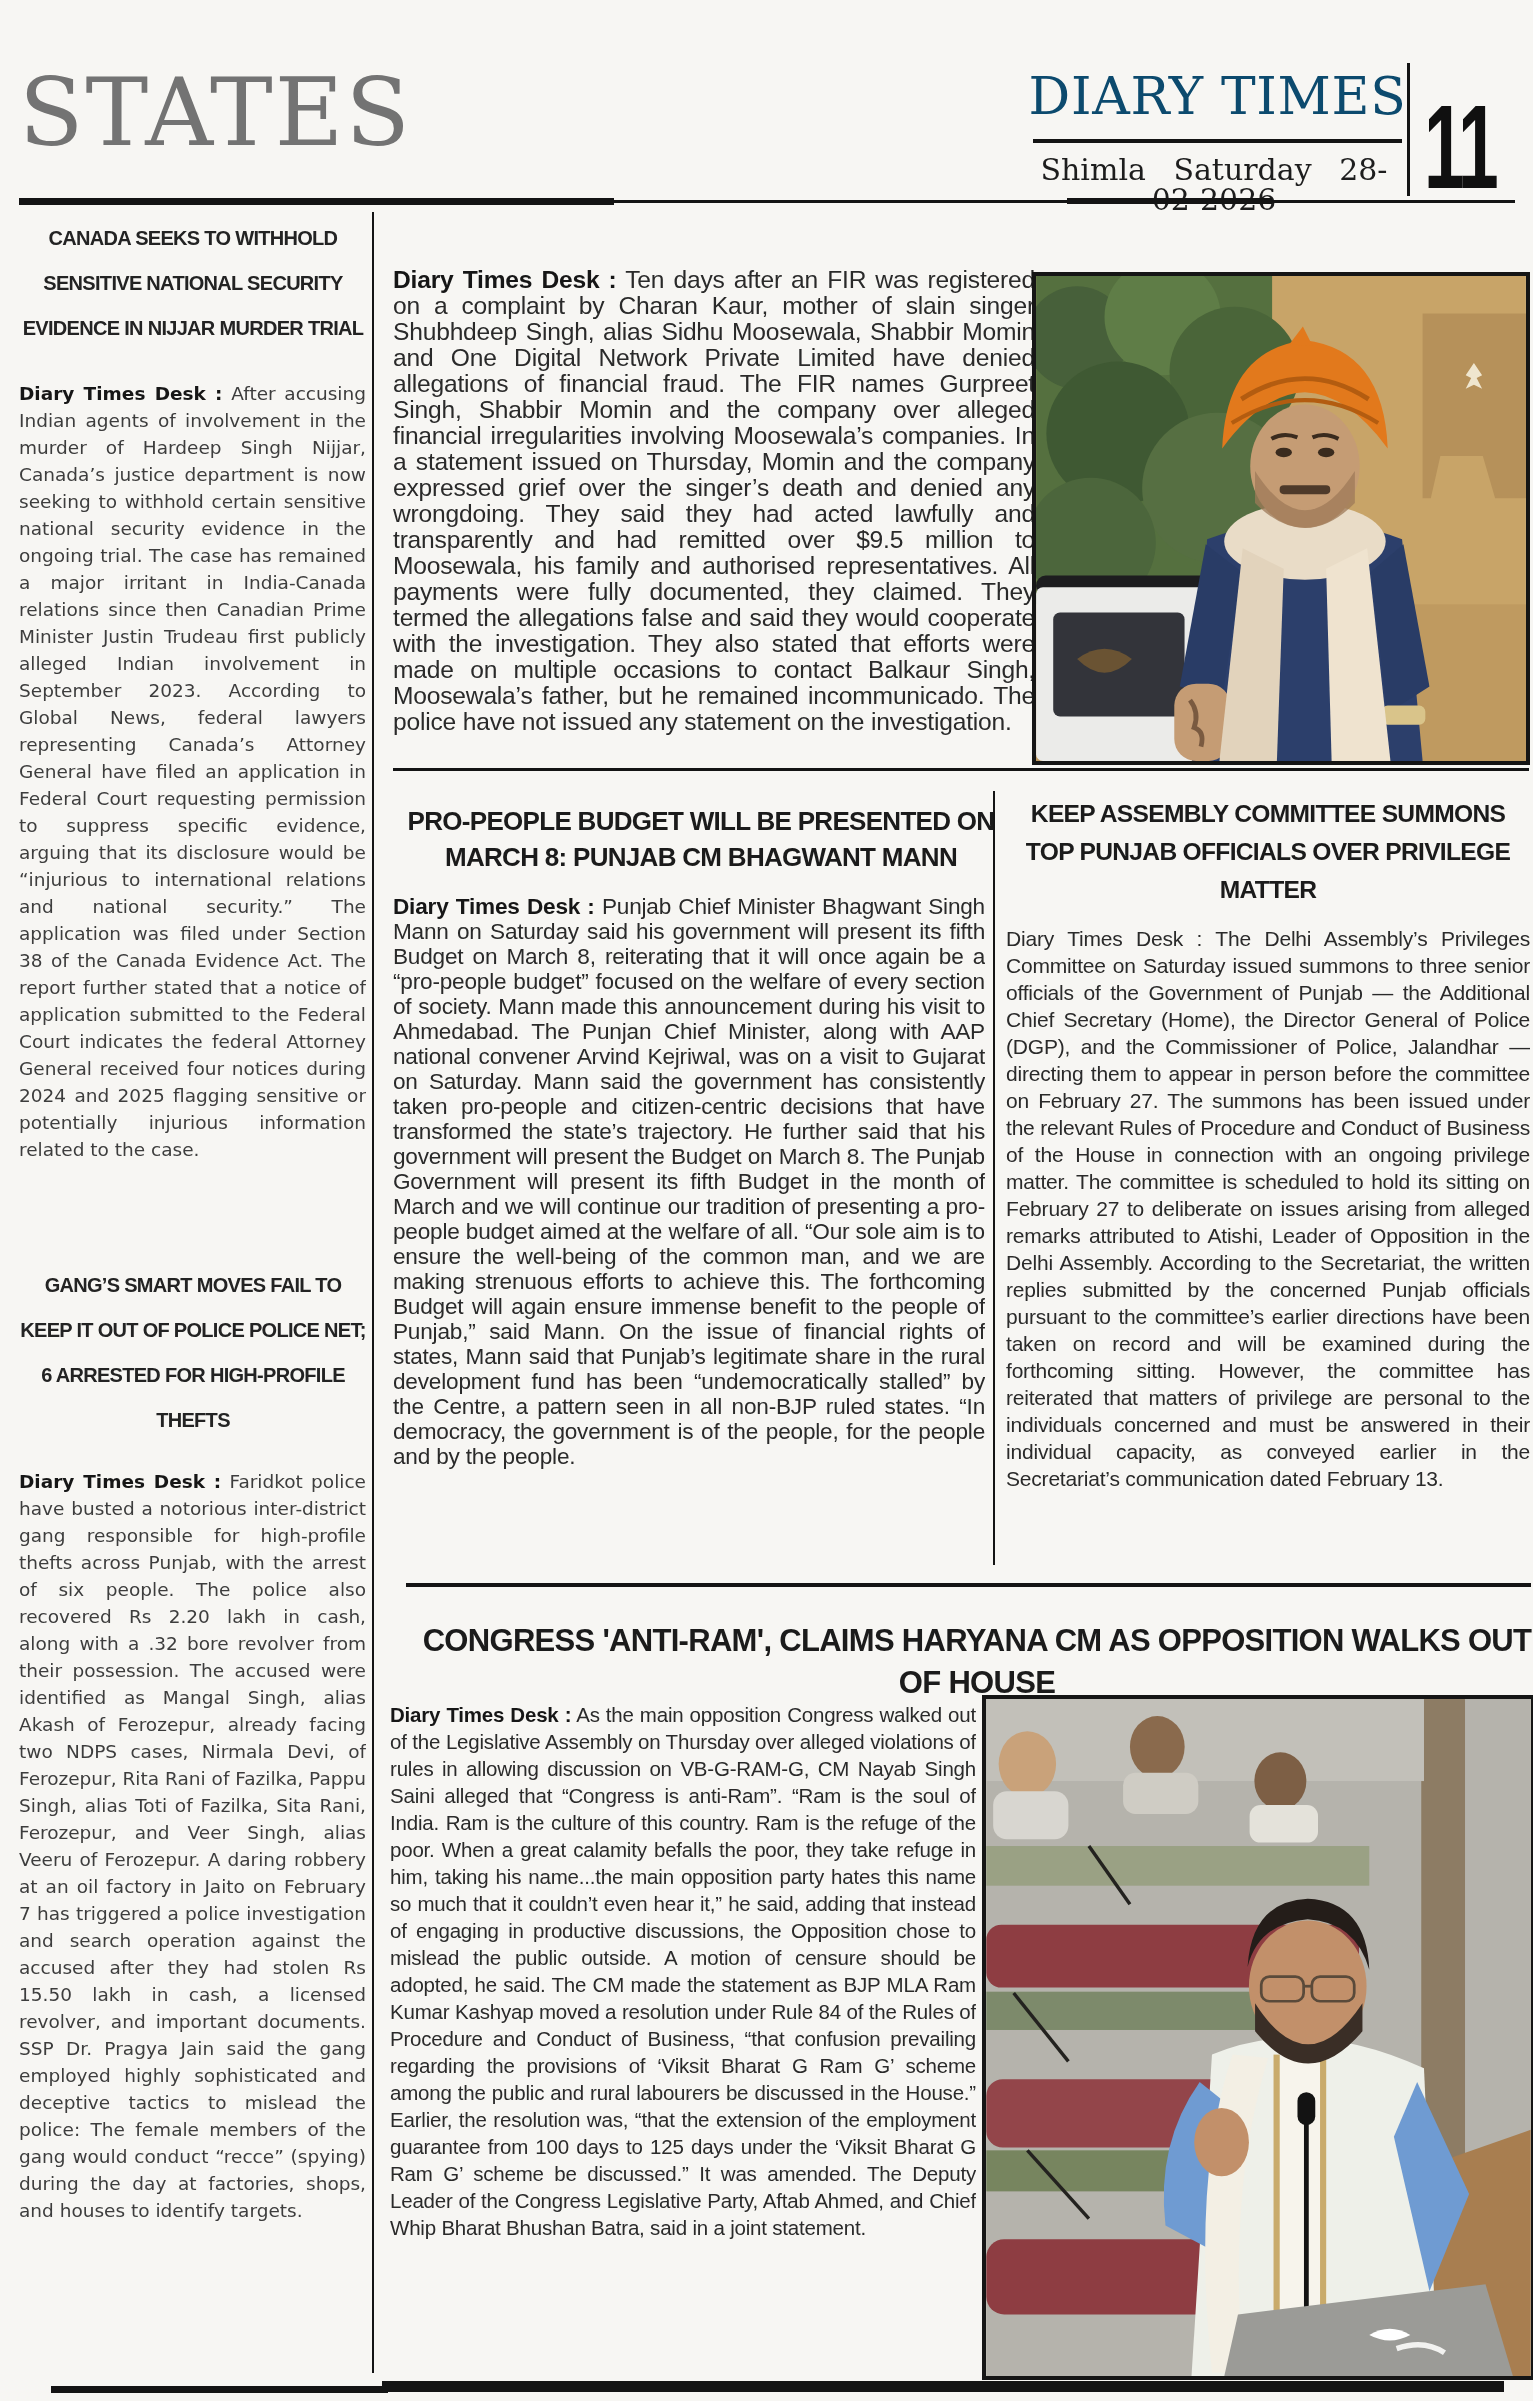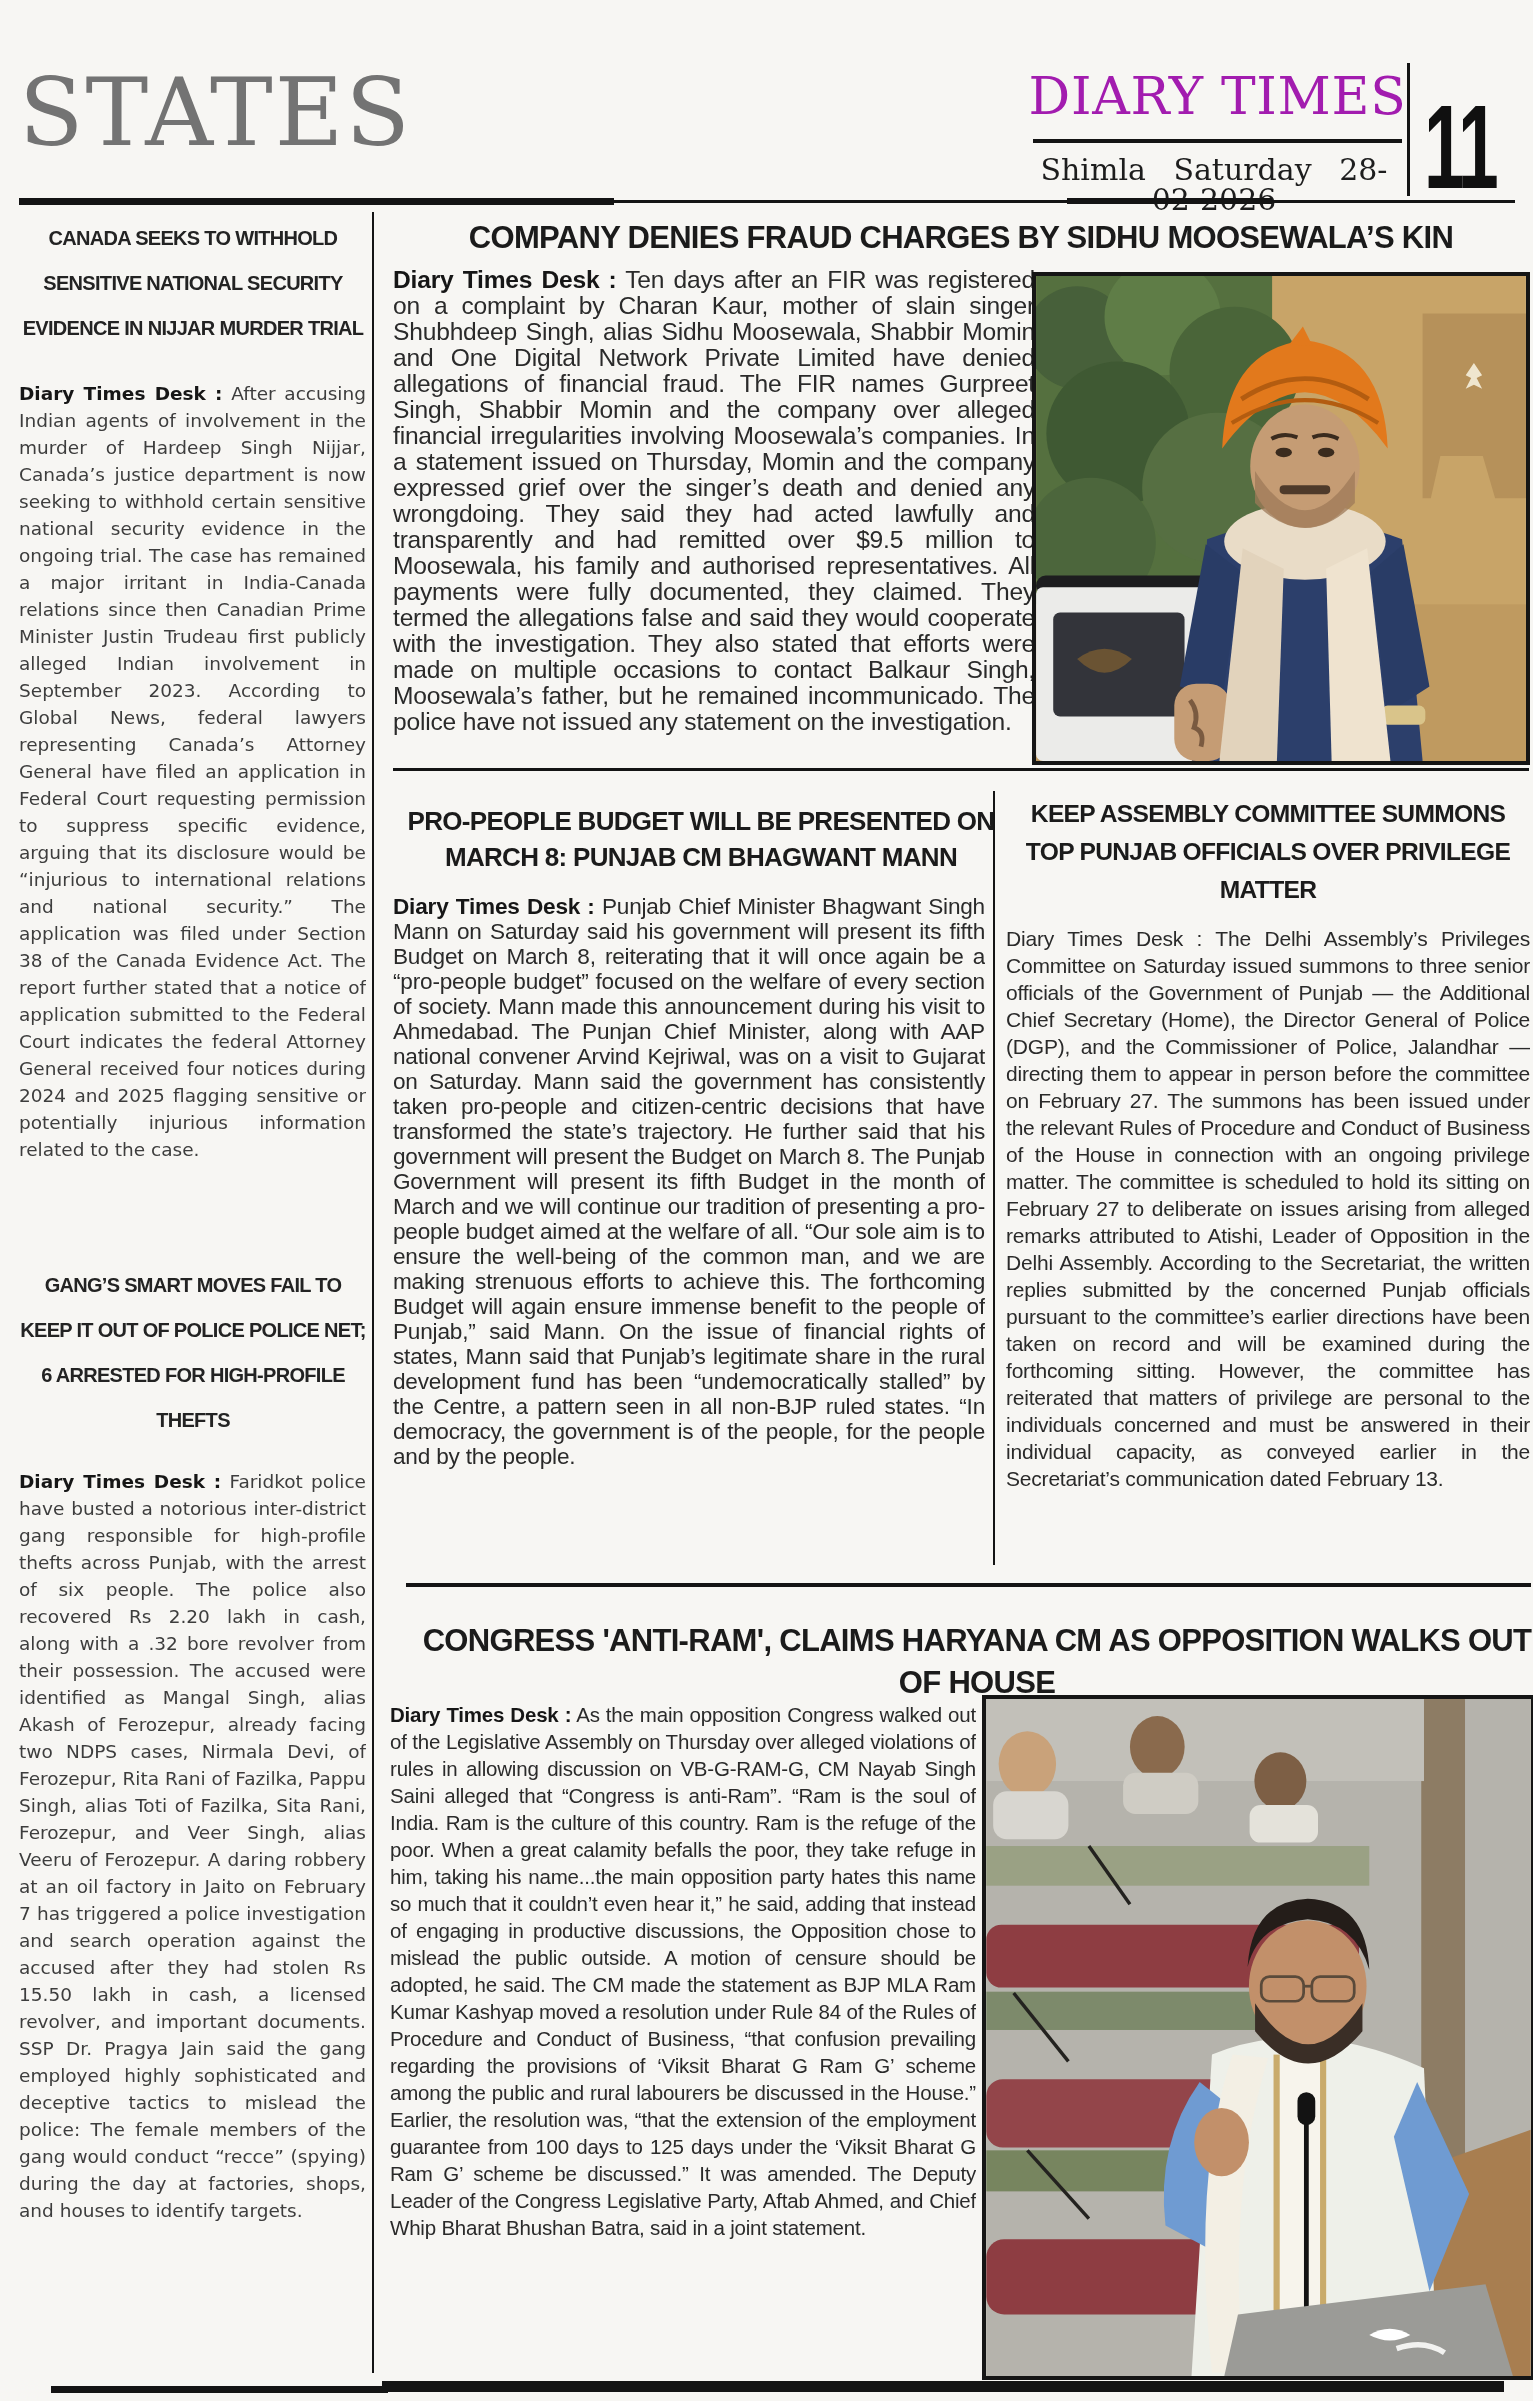--- a/index.html
+++ b/index.html
@@ -10,21 +10,21 @@
   }
   .abs{position:absolute;}
   .rule{background:#141414;}
   
   .section-title{
     font-family:"DejaVu Serif","Liberation Serif",serif;
     font-size:94px;line-height:1;letter-spacing:2.1px;color:#737373;font-weight:400;
   }
   .masthead{
     font-family:"DejaVu Serif","Liberation Serif",serif;
-    font-size:52px;line-height:1;color:#a21caf;text-align:center;letter-spacing:0.7px;
+    font-size:52px;line-height:1;color:#0c4a6e;text-align:center;letter-spacing:0.7px;
   }
   .dateline{
     font-family:"DejaVu Serif","Liberation Serif",serif;
     font-size:30px;line-height:1;color:#1d1d1d;text-align:center;word-spacing:18px;
   }
   .page-number{
     font-family:"Liberation Sans",sans-serif;font-weight:700;
     font-size:118px;line-height:1;color:#101010;
     transform:scaleX(0.62);transform-origin:left top;letter-spacing:-4.1px;
   }
@@ -75,21 +75,20 @@
   <div class="abs" style="left:19px;top:216px;width:348px;">
     <h2 class="hl hl-left" style="margin:0;">CANADA SEEKS TO WITHHOLD SENSITIVE NATIONAL SECURITY EVIDENCE IN NIJJAR MURDER TRIAL</h2>
   </div>
   <p class="abs body-left" style="left:19px;top:380px;width:347px;height:881px;"><span class="byline">Diary Times Desk :</span> <span>After accusing Indian agents of involvement in the murder of Hardeep Singh Nijjar, Canada’s justice department is now seeking to withhold certain sensitive national security evidence in the ongoing trial. The case has remained a major irritant in India-Canada relations since then Canadian Prime Minister Justin Trudeau first publicly alleged Indian involvement in September 2023. According to Global News, federal lawyers representing Canada’s Attorney General have filed an application in Federal Court requesting permission to suppress specific evidence, arguing that its disclosure would be “injurious to international relations and national security.” The application was filed under Section 38 of the Canada Evidence Act. The report further stated that a notice of application submitted to the Federal Court indicates the federal Attorney General received four notices during 2024 and 2025 flagging sensitive or potentially injurious information related to the case.</span></p>
 
   <div class="abs" style="left:19px;top:1263px;width:348px;">
     <h2 class="hl hl-left" style="margin:0;">GANG’S SMART MOVES FAIL TO KEEP IT OUT OF POLICE POLICE NET; 6 ARRESTED FOR HIGH-PROFILE THEFTS</h2>
   </div>
   <p class="abs body-left" style="left:19px;top:1468px;width:347px;height:910px;line-height:27px;"><span class="byline">Diary Times Desk :</span> <span>Faridkot police have busted a notorious inter-district gang responsible for high-profile thefts across Punjab, with the arrest of six people. The police also recovered Rs 2.20 lakh in cash, along with a .32 bore revolver from their possession. The accused were identified as Mangal Singh, alias Akash of Ferozepur, already facing two NDPS cases, Nirmala Devi, of Ferozepur, Rita Rani of Fazilka, Pappu Singh, alias Toti of Fazilka, Sita Rani, Ferozepur, and Veer Singh, alias Veeru of Ferozepur. A daring robbery at an oil factory in Jaito on February 7 has triggered a police investigation and search operation against the accused after they had stolen Rs 15.50 lakh in cash, a licensed revolver, and important documents. SSP Dr. Pragya Jain said the gang employed highly sophisticated and deceptive tactics to mislead the police: The female members of the gang would conduct “recce” (spying) during the day at factories, shops, and houses to identify targets.</span></p>
 
-  <h2 class="abs hl hl-mid" style="left:393px;top:220px;width:1136px;font-size:31px;line-height:36px;margin:0;">COMPANY DENIES FRAUD CHARGES BY SIDHU MOOSEWALA’S KIN</h2>
   <p class="abs body-cond" style="left:393px;top:267px;width:642px;height:498px;font-size:24.6px;line-height:26px;"><span class="byline">Diary Times Desk :</span> <span>Ten days after an FIR was registered on a complaint by Charan Kaur, mother of slain singer Shubhdeep Singh, alias Sidhu Moosewala, Shabbir Momin and One Digital Network Private Limited have denied allegations of financial fraud. The FIR names Gurpreet Singh, Shabbir Momin and the company over alleged financial irregularities involving Moosewala’s companies. In a statement issued on Thursday, Momin and the company expressed grief over the singer’s death and denied any wrongdoing. They said they had acted lawfully and transparently and had remitted over $9.5 million to Moosewala, his family and authorised representatives. All payments were fully documented, they claimed. They termed the allegations false and said they would cooperate with the investigation. They also stated that efforts were made on multiple occasions to contact Balkaur Singh, Moosewala’s father, but he remained incommunicado. The police have not issued any statement on the investigation.</span></p>
 
   <div class="abs photo-frame" style="left:1032px;top:272px;width:490px;height:485px;">
     <svg width="490" height="485" viewBox="0 0 716 709">
       <rect width="716" height="709" fill="#c8a468"></rect>
       <rect x="0" y="0" width="345" height="480" fill="#55703f"></rect>
       <circle cx="60" cy="90" r="75" fill="#47603a"></circle>
       <circle cx="185" cy="60" r="85" fill="#5f7d47"></circle>
       <circle cx="290" cy="140" r="95" fill="#4a6539"></circle>
       <circle cx="120" cy="230" r="105" fill="#3f5933"></circle>

